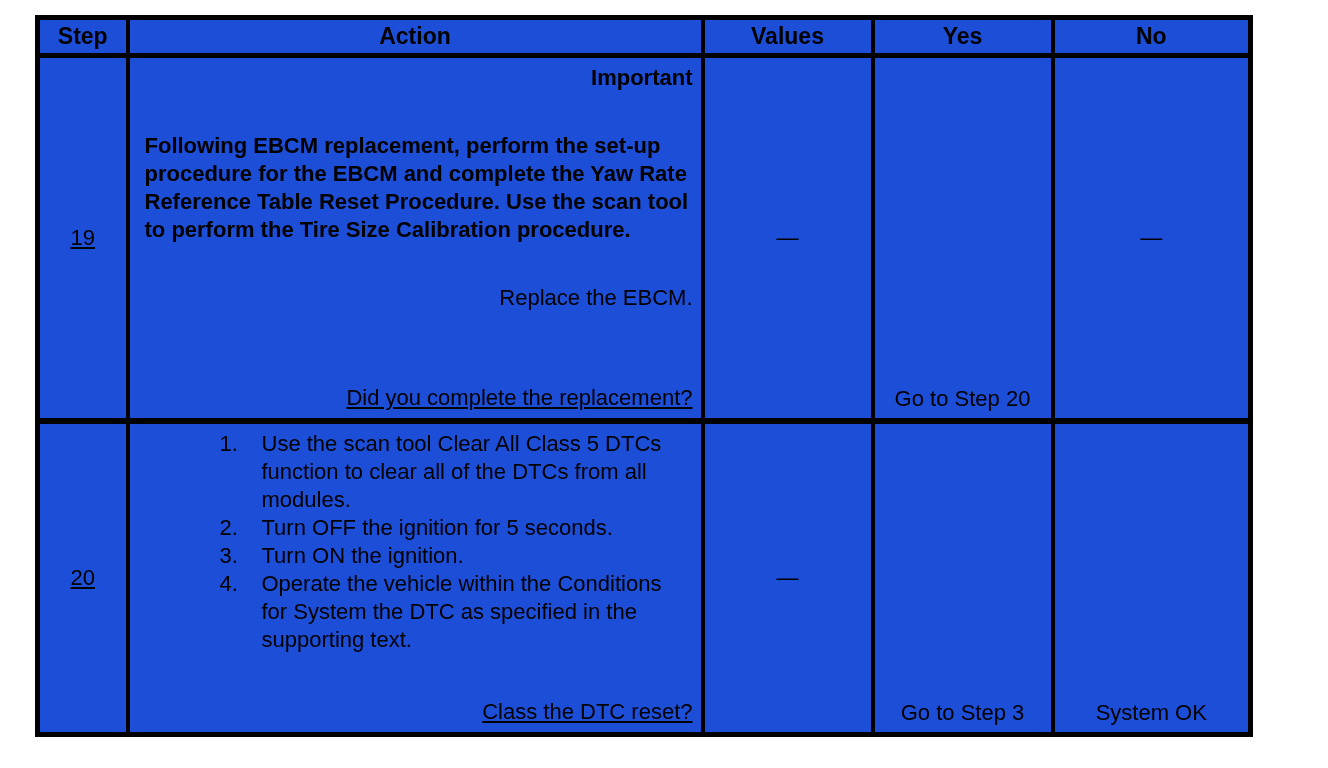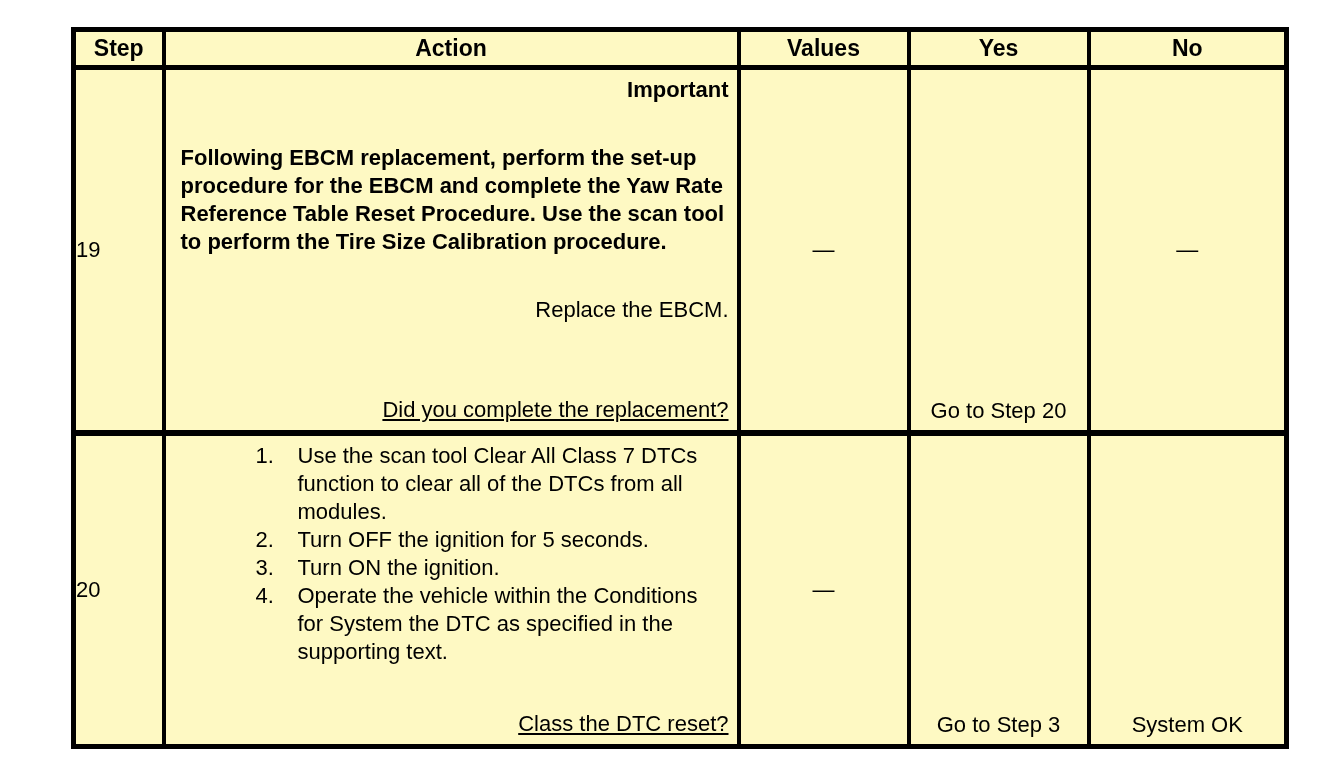--- a/index.html
+++ b/index.html
@@ -5,27 +5,26 @@
   * { margin: 0; padding: 0; box-sizing: border-box; }
   html, body {
     width: 1328px; height: 768px;
     background: #ffffff;
     font-family: "Liberation Sans", sans-serif;
     color: #000000;
     overflow: hidden;
   }
   table.diag {
     position: absolute;
-    left: 35px; top: 27px;
+    left: 35px; top: 15px;
     width: 1213px;
     border-collapse: collapse;
     table-layout: fixed;
     border: 5px solid #000;
-    background: #fef9c3;
-    margin-left: 36px;
+    background: #1d4ed8;
   }
   col.c-step   { width: 90px;  }
   col.c-action { width: 575px; }
   col.c-values { width: 170px; }
   col.c-yes    { width: 180px; }
   col.c-no     { width: 198px; }
 
   th, td { border: 4px solid #000; vertical-align: middle; }
 
   thead th {
@@ -33,21 +32,21 @@
     font-size: 23px;
     font-weight: bold;
     text-align: center;
     border-bottom-width: 5px;
   }
 
   tr.row-19 > td { border-bottom-width: 6px; }
 
   td { font-size: 22px; line-height: 28px; }
 
-  td.step-cell   { text-align: left; }
+  td.step-cell   { text-align: center; text-decoration: underline; }
   td.values-cell { text-align: center; }
   td.no-cell     { text-align: center; }
   td.yes-cell    { text-align: center; }
 
   td.bottom-align { vertical-align: bottom; padding-bottom: 5px; }
 
   td.action-cell { vertical-align: top; padding: 6px 8px 6px 8px; }
 
   .action-flex {
     display: flex;
@@ -114,21 +113,21 @@
         <span class="dash">—</span>
       </td>
     </tr>
     <tr class="row-20">
       <td class="step-cell">20</td>
       <td class="action-cell">
         <div class="action-flex h-20">
           <div class="olist">
             <div class="oli">
               <span class="num">1.</span>
-              <span class="litxt">Use the scan tool Clear All Class 7 DTCs function to clear all of the DTCs from all modules.</span>
+              <span class="litxt">Use the scan tool Clear All Class 5 DTCs function to clear all of the DTCs from all modules.</span>
             </div>
             <div class="oli">
               <span class="num">2.</span>
               <span class="litxt">Turn OFF the ignition for 5 seconds.</span>
             </div>
             <div class="oli">
               <span class="num">3.</span>
               <span class="litxt">Turn ON the ignition.</span>
             </div>
             <div class="oli">

